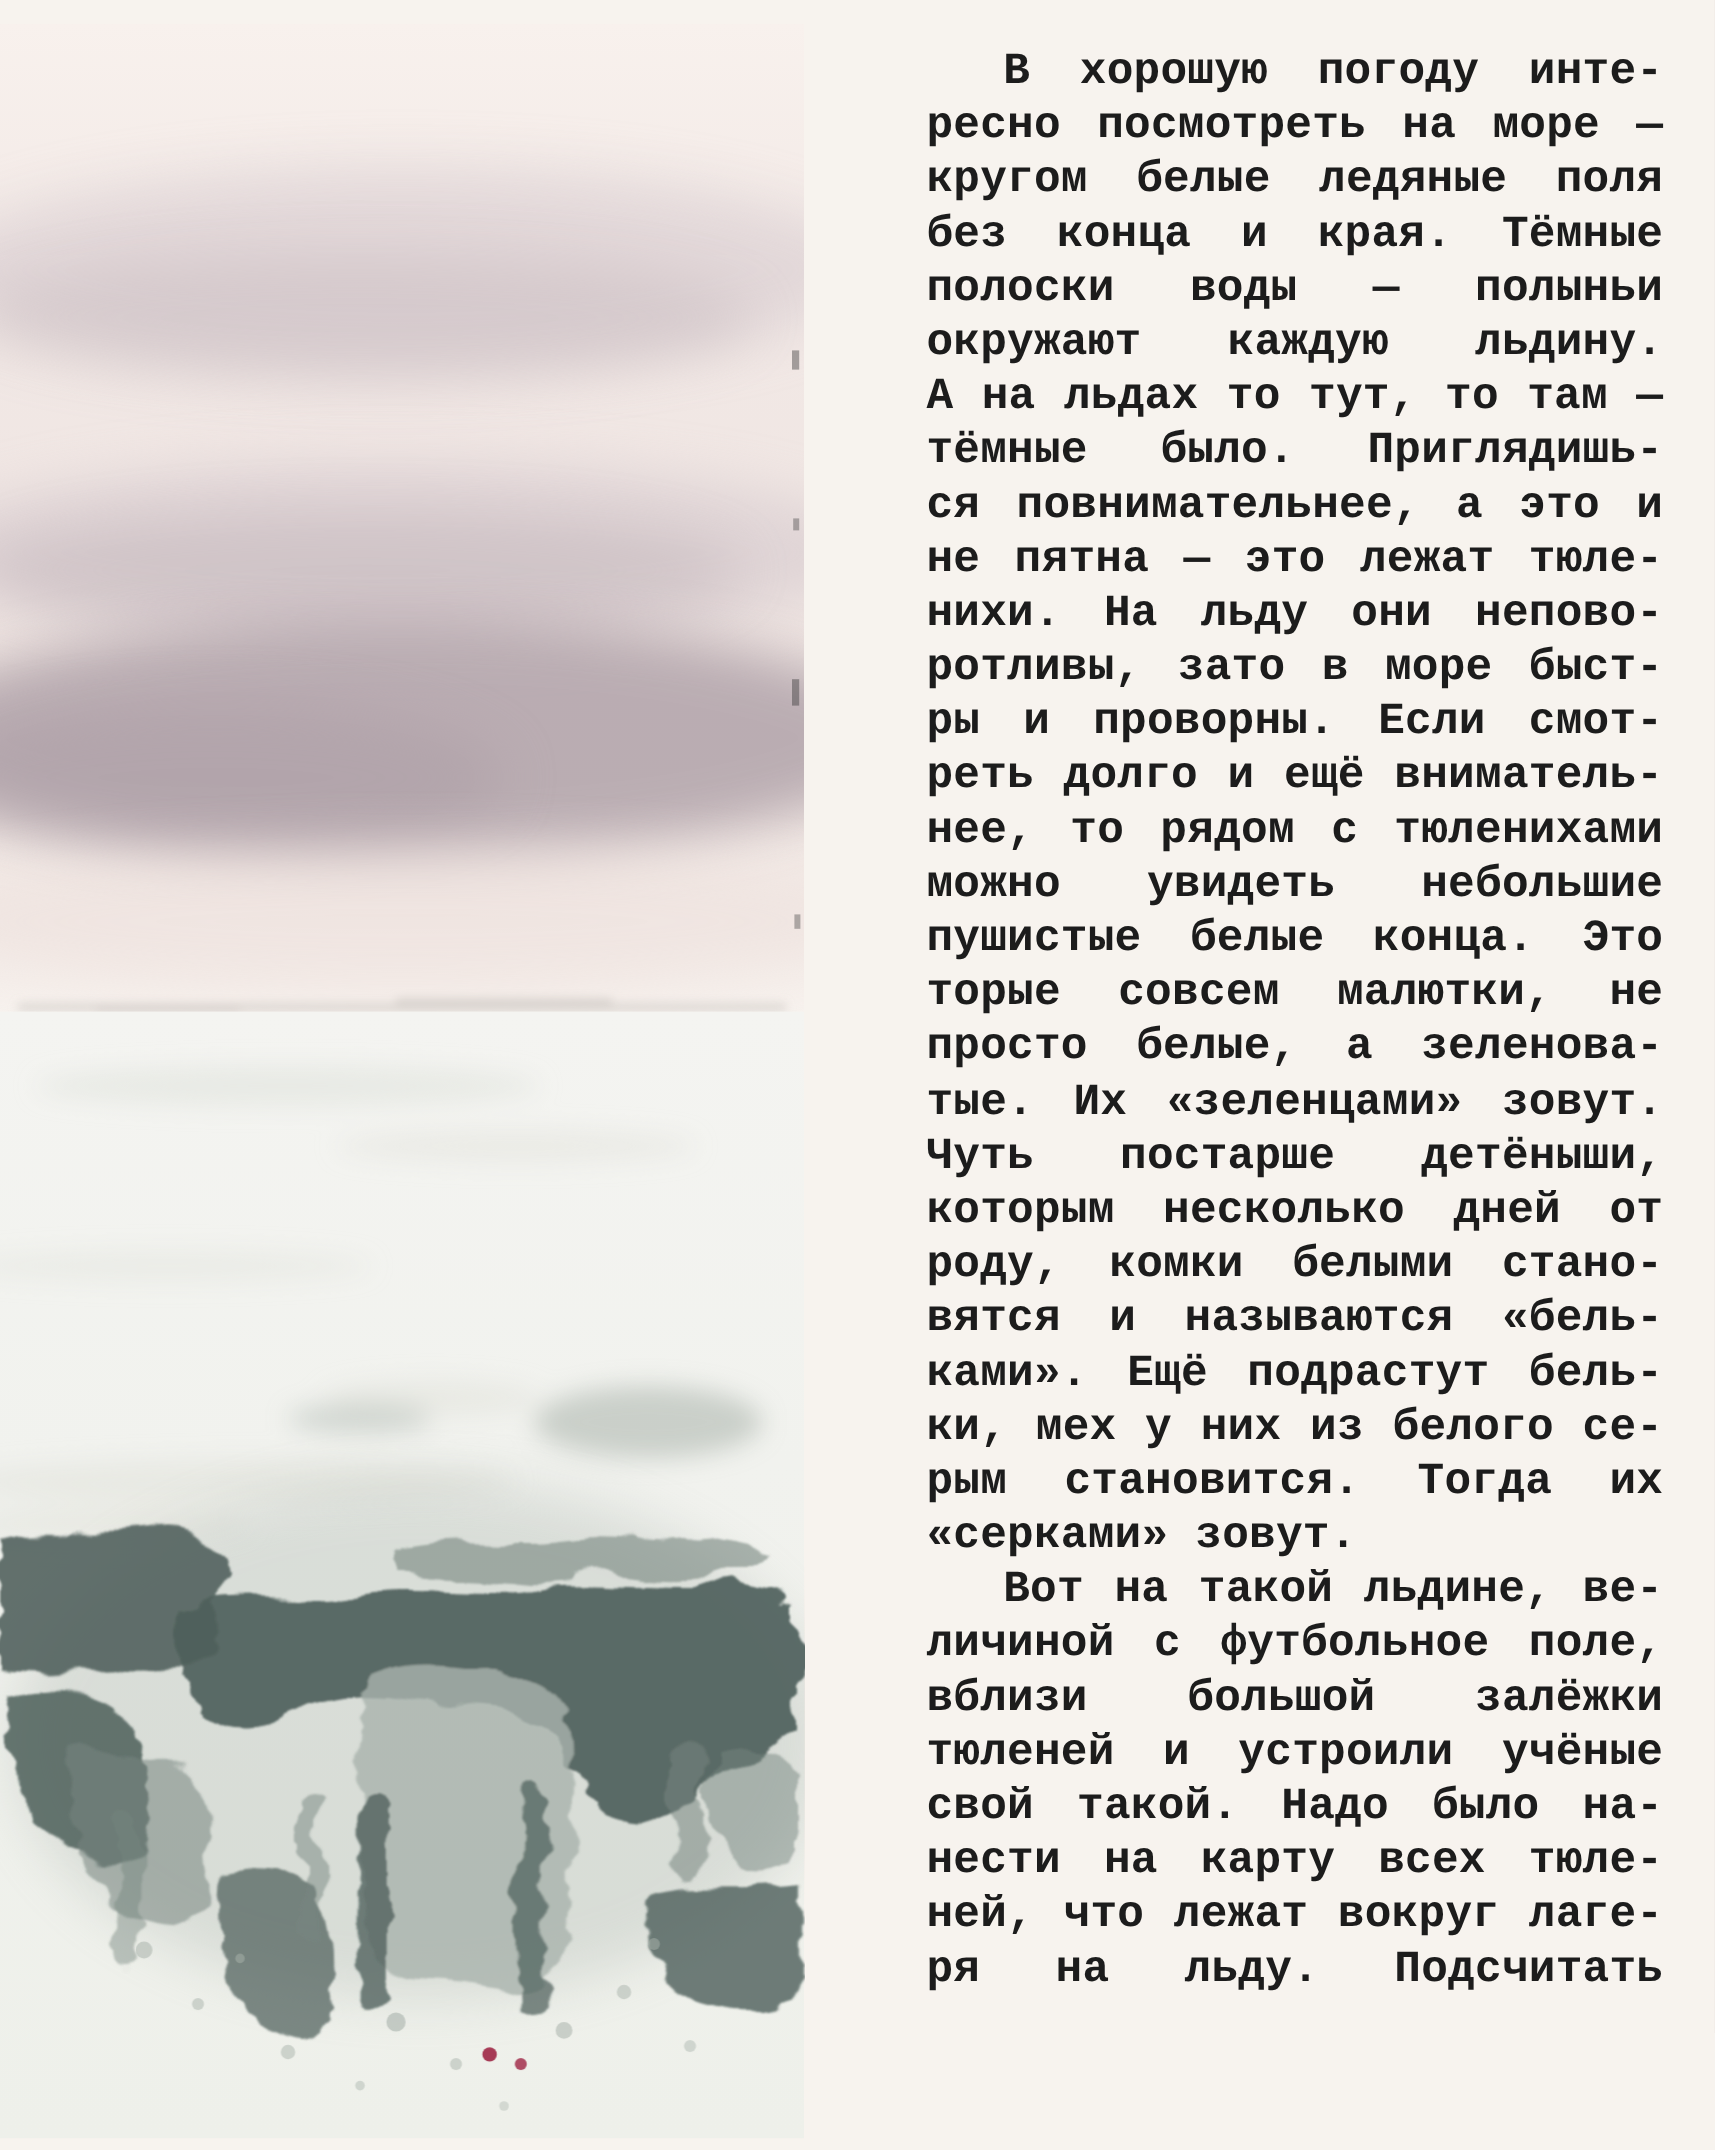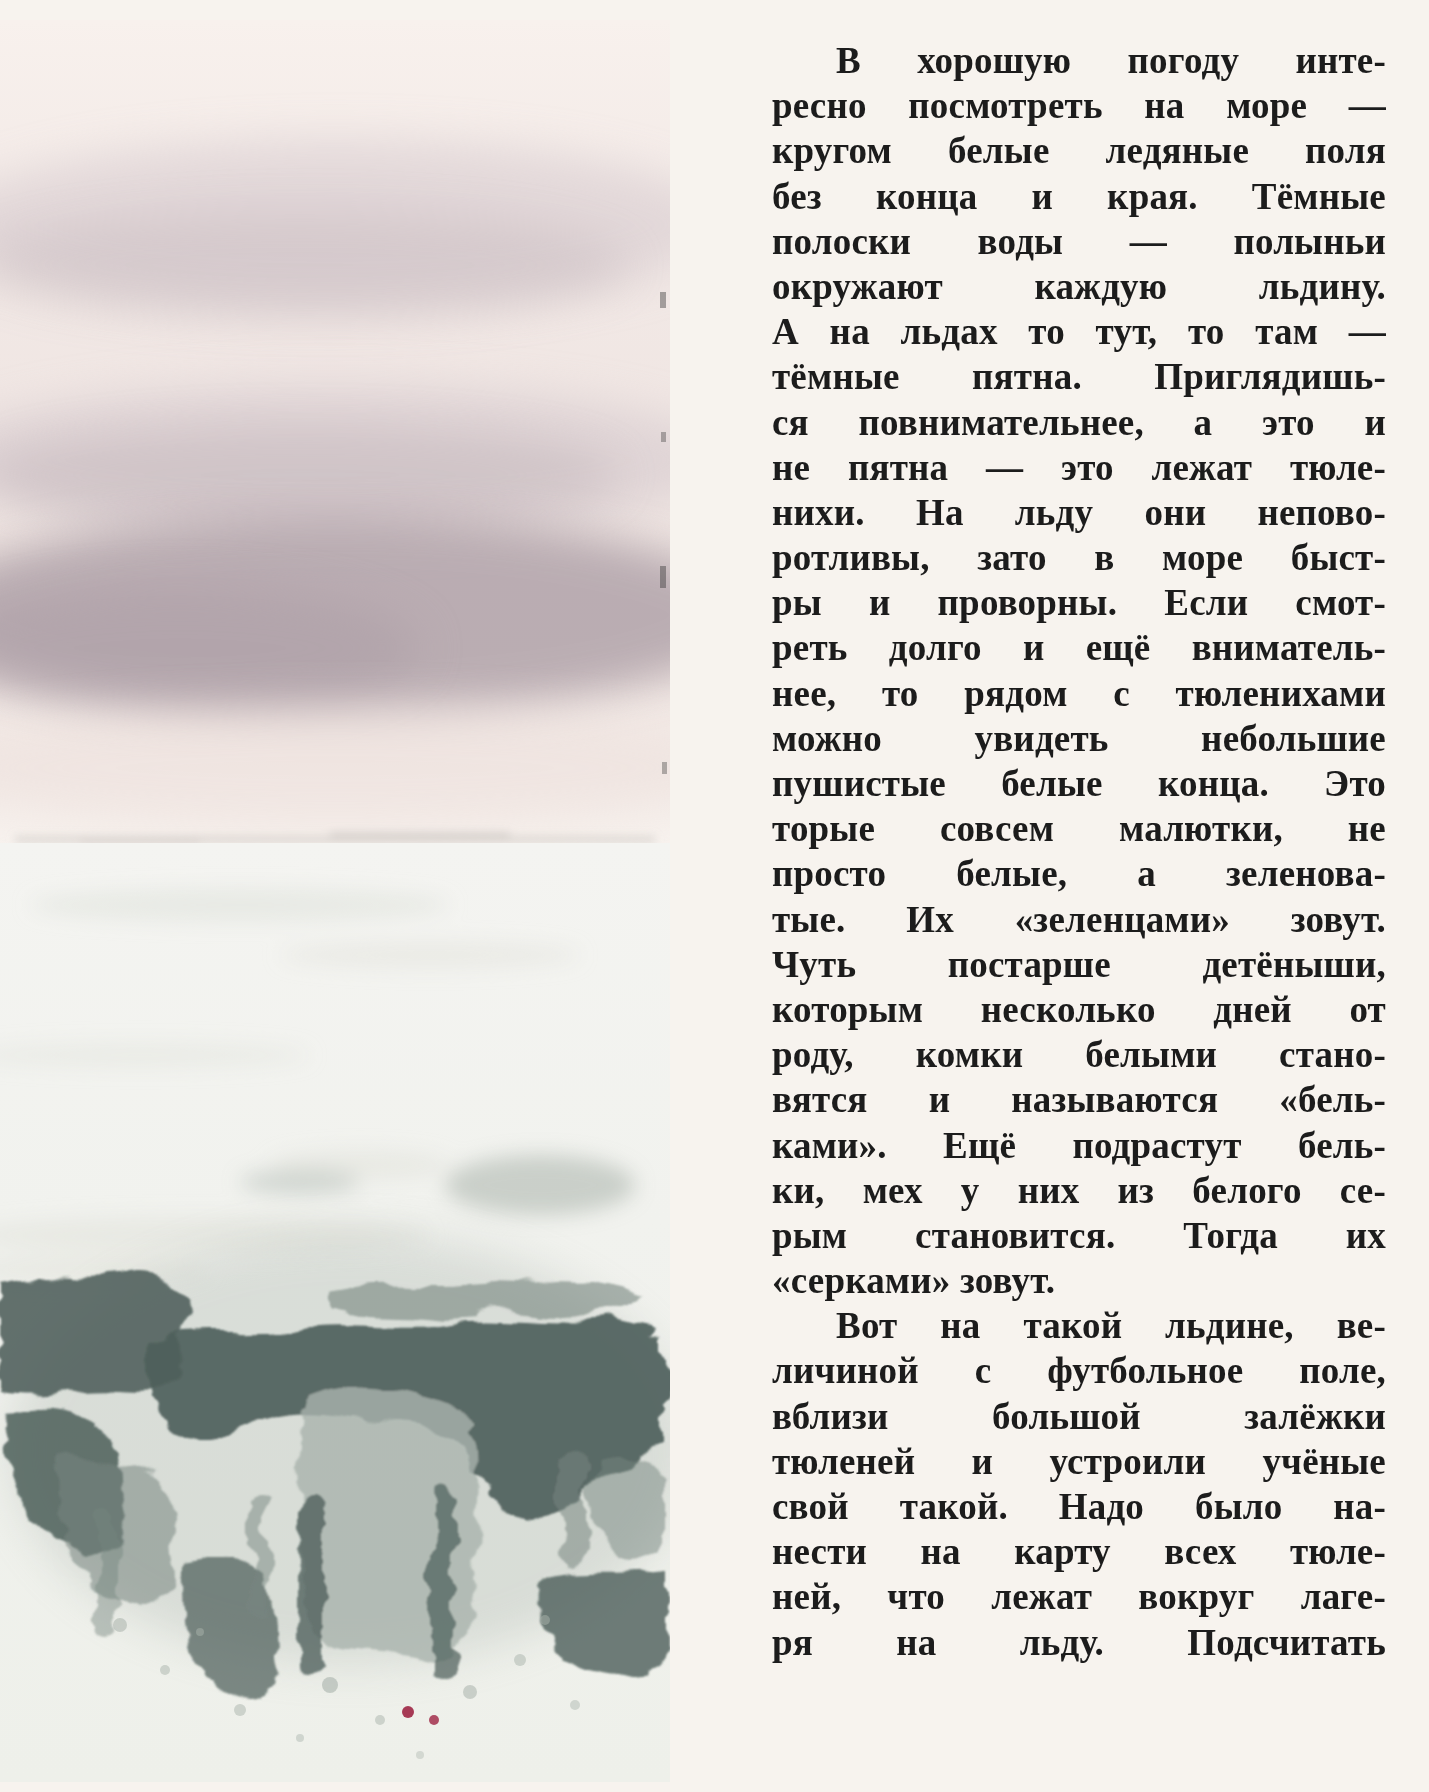--- a/index.html
+++ b/index.html
@@ -7,21 +7,21 @@
     --sky-pink:#f3e9e5; --band-mauve:#ab9da5; --band-mauve-light:#d5c9ce;
     --ice-white:#f3f3f0; --ice-shadow:#dfe1da;
     --teal-dark:#4e5f5b; --teal-mid:#76857f; --gray-mist:#a9b3ac;
     --red-spot:#a63a55;
   }
   *{margin:0;padding:0;box-sizing:border-box;}
   html,body{background:#e9e6e0;}
   .page{
     position:relative; width:1429px; height:1792px;
     background:var(--paper); overflow:hidden;
-    font-family:Liberation Serif, serif;
+    font-family:Liberation Mono, monospace;
   }
   .illustration{
     position:absolute; left:0; top:20px; width:670px; height:1762px;
   }
   .illustration svg{display:block; width:100%; height:100%;}
   .text-column{
     position:absolute; left:772px; top:38px; width:614px;
     color:var(--ink);
   }
   .line{
@@ -163,21 +163,21 @@
   </figure>
 
   <main class="text-column">
     <div class="line indent">В хорошую погоду инте-</div>
     <div class="line">ресно посмотреть на море —</div>
     <div class="line">кругом белые ледяные поля</div>
     <div class="line">без конца и края. Тёмные</div>
     <div class="line">полоски воды — полыньи</div>
     <div class="line">окружают каждую льдину.</div>
     <div class="line">А на льдах то тут, то там —</div>
-    <div class="line">тёмные пятна. Приглядишь-</div>
+    <div class="line">тёмные было. Приглядишь-</div>
     <div class="line">ся повнимательнее, а это и</div>
     <div class="line">не пятна — это лежат тюле-</div>
     <div class="line">нихи. На льду они непово-</div>
     <div class="line">ротливы, зато в море быст-</div>
     <div class="line">ры и проворны. Если смот-</div>
     <div class="line">реть долго и ещё вниматель-</div>
     <div class="line">нее, то рядом с тюленихами</div>
     <div class="line">можно увидеть небольшие</div>
     <div class="line">пушистые белые конца. Это</div>
     <div class="line">торые совсем малютки, не</div>

